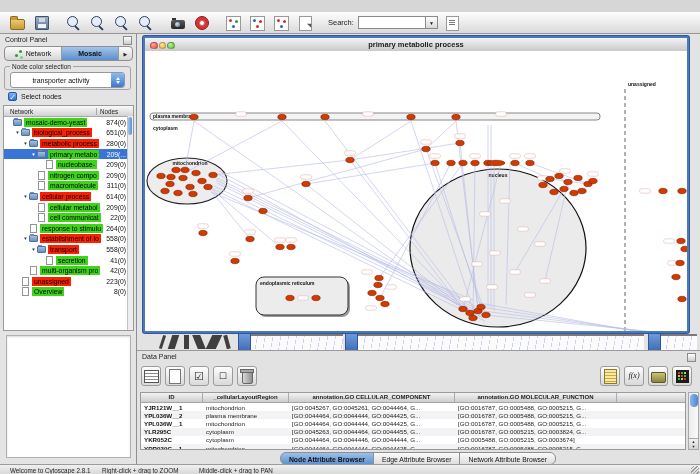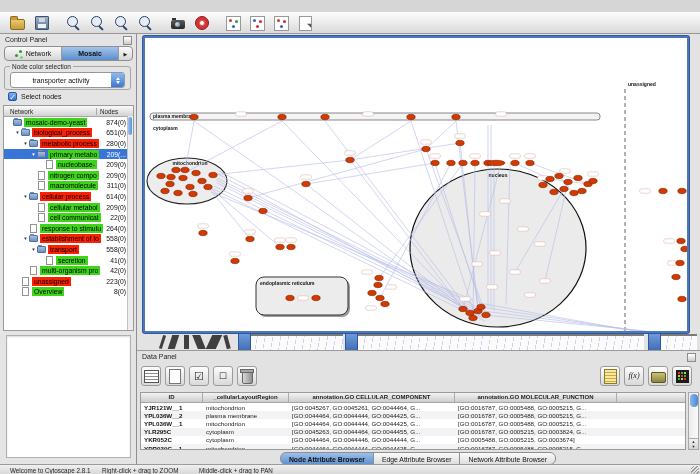--- a/index.html
+++ b/index.html
@@ -242,20 +242,28 @@
             <span class="tico ic-network-b"></span>
           </button>
           <button class="tbtn">
             <span class="tico ic-network-c"></span>
           </button>
           <button class="tbtn">
             <span class="tico ic-annotation"></span>
           </button>
         </div>
       </div>
+    <div class="searchbox">
+      <span class="search-label">Search:</span>
+      <input class="search-input" value="" style="">
+      <button class="search-drop">▼</button>
+      <button class="tbtn" style="margin-left:5px">
+        <span class="tico ic-search-options"></span>
+      </button>
+    </div>
   </div>
 
   <div class="cpanel">
     <div class="cp-title">Control Panel</div>
     <div class="float-ic"></div>
 
     <div class="cp-tabs">
       <div class="cp-tab">
         <span class="net-ico"></span>
         <span>Network</span>
@@ -411,20 +419,26 @@
       <div class="tree-scroll">
         <div class="tree-thumb"></div>
       </div>
     </div>
 
     <div class="cp-bottom"></div>
   </div>
 
   <div class="desktop">
     <div class="netwin">
+      <div class="nw-title">
+        <span class="tl2 r"></span>
+        <span class="tl2 y"></span>
+        <span class="tl2 g"></span>
+        <div class="wt">primary metabolic process</div>
+      </div>
       <div class="nw-canvas">
         <svg id="graph-svg" width="542" height="280" viewBox="0 0 542 280">
             <rect x="5" y="62" width="450" height="7" rx="3" fill="#f4f4f4" stroke="#6a6a6a" stroke-width="0.8"></rect>
             <text x="8" y="67.4" font-size="5" font-weight="bold" font-family="&quot;Liberation Sans&quot;,sans-serif" fill="#111" text-anchor="start">plasma membrane</text>
             <text x="8" y="79" font-size="5" font-weight="bold" font-family="&quot;Liberation Sans&quot;,sans-serif" fill="#111" text-anchor="start">cytoplasm</text>
             <ellipse cx="353" cy="197" rx="88" ry="79" fill="#ebebeb" stroke="#111" stroke-width="1.2"></ellipse>
             <text x="353" y="126" font-size="5" font-weight="bold" font-family="&quot;Liberation Sans&quot;,sans-serif" fill="#111" text-anchor="middle">nucleus</text>
             <ellipse cx="42" cy="130" rx="40" ry="23" fill="#ededed" stroke="#222" stroke-width="1.1"></ellipse>
             <text x="45" y="114" font-size="5" font-weight="bold" font-family="&quot;Liberation Sans&quot;,sans-serif" fill="#111" text-anchor="middle">mitochondrion</text>
             <rect x="113" y="228" width="92" height="38" rx="8" fill="#9a9a9a"></rect>

